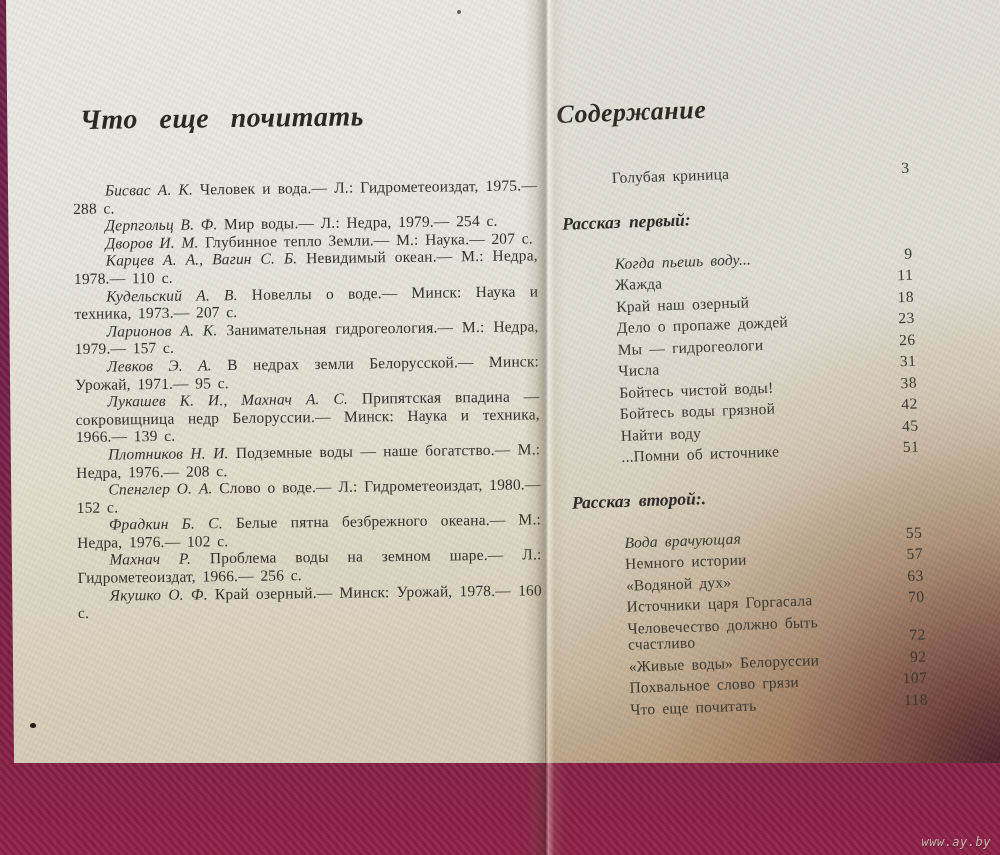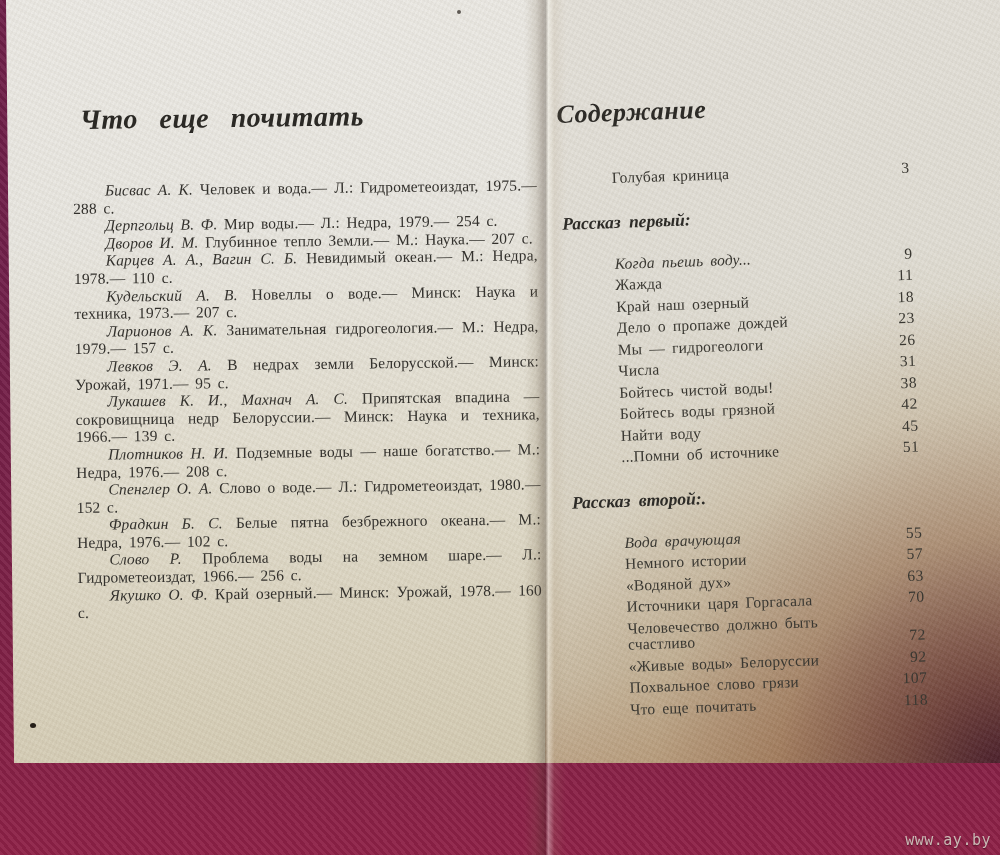--- a/index.html
+++ b/index.html
@@ -77,23 +77,24 @@
     font-style:italic;font-weight:bold;font-size:17.5px;line-height:19px;
     word-spacing:4px;color:#2d2b27;
   }
   
   .speck{position:absolute;border-radius:50%;background:#241e18;}
   .speck-1{left:24px;top:723px;width:6px;height:5px;}
   .speck-2{left:451px;top:10px;width:4px;height:4px;opacity:.7;}
   .watermark{
     position:absolute;right:9px;bottom:6px;
     font-family:"DejaVu Sans Mono","Liberation Mono",monospace;
-    font-size:15px;color:rgba(218,211,202,0.85);
+    font-size:12px;color:rgba(218,211,202,0.85);
     text-shadow:0 1px 1px rgba(40,10,20,0.5);
     letter-spacing:0.5px;
+    font-style:italic;
   }
 </style>
 </head>
 <body>
 
 <div class="photo">
 
   <div class="page page-left">
     <div class="content-left">
       <h1 class="left-title">Что еще почитать</h1>
@@ -102,21 +103,21 @@
           <p><span class="author">Дерпгольц В. Ф.</span> <span>Мир воды.— Л.: Недра, 1979.— 254 с.</span></p>
           <p><span class="author">Дворов И. М.</span> <span>Глубинное тепло Земли.— М.: Наука.— 207 с.</span></p>
           <p><span class="author">Карцев А. А., Вагин С. Б.</span> <span>Невидимый океан.— М.: Недра, 1978.— 110 с.</span></p>
           <p><span class="author">Кудельский А. В.</span> <span>Новеллы о воде.— Минск: Наука и техника, 1973.— 207 с.</span></p>
           <p><span class="author">Ларионов А. К.</span> <span>Занимательная гидрогеология.— М.: Недра, 1979.— 157 с.</span></p>
           <p><span class="author">Левков Э. А.</span> <span>В недрах земли Белорусской.— Минск: Урожай, 1971.— 95 с.</span></p>
           <p><span class="author">Лукашев К. И., Махнач А. С.</span> <span>Припятская впадина — сокровищница недр Белоруссии.— Минск: Наука и техника, 1966.— 139 с.</span></p>
           <p><span class="author">Плотников Н. И.</span> <span>Подземные воды — наше богатство.— М.: Недра, 1976.— 208 с.</span></p>
           <p><span class="author">Спенглер О. А.</span> <span>Слово о воде.— Л.: Гидрометеоиздат, 1980.— 152 с.</span></p>
           <p><span class="author">Фрадкин Б. С.</span> <span>Белые пятна безбрежного океана.— М.: Недра, 1976.— 102 с.</span></p>
-          <p><span class="author">Слово Р.</span> <span>Проблема воды на земном шаре.— Л.: Гидрометеоиздат, 1966.— 256 с.</span></p>
+          <p><span class="author">Махнач Р.</span> <span>Проблема воды на земном шаре.— Л.: Гидрометеоиздат, 1966.— 256 с.</span></p>
           <p><span class="author">Якушко О. Ф.</span> <span>Край озерный.— Минск: Урожай, 1978.— 160 с.</span></p>
         </div>
     </div>
     <div class="speck speck-1"></div>
     <div class="speck speck-2"></div>
   </div>
 
   <div class="page page-right">
     <div class="content-right">
       <h2 class="right-title">Содержание</h2>

